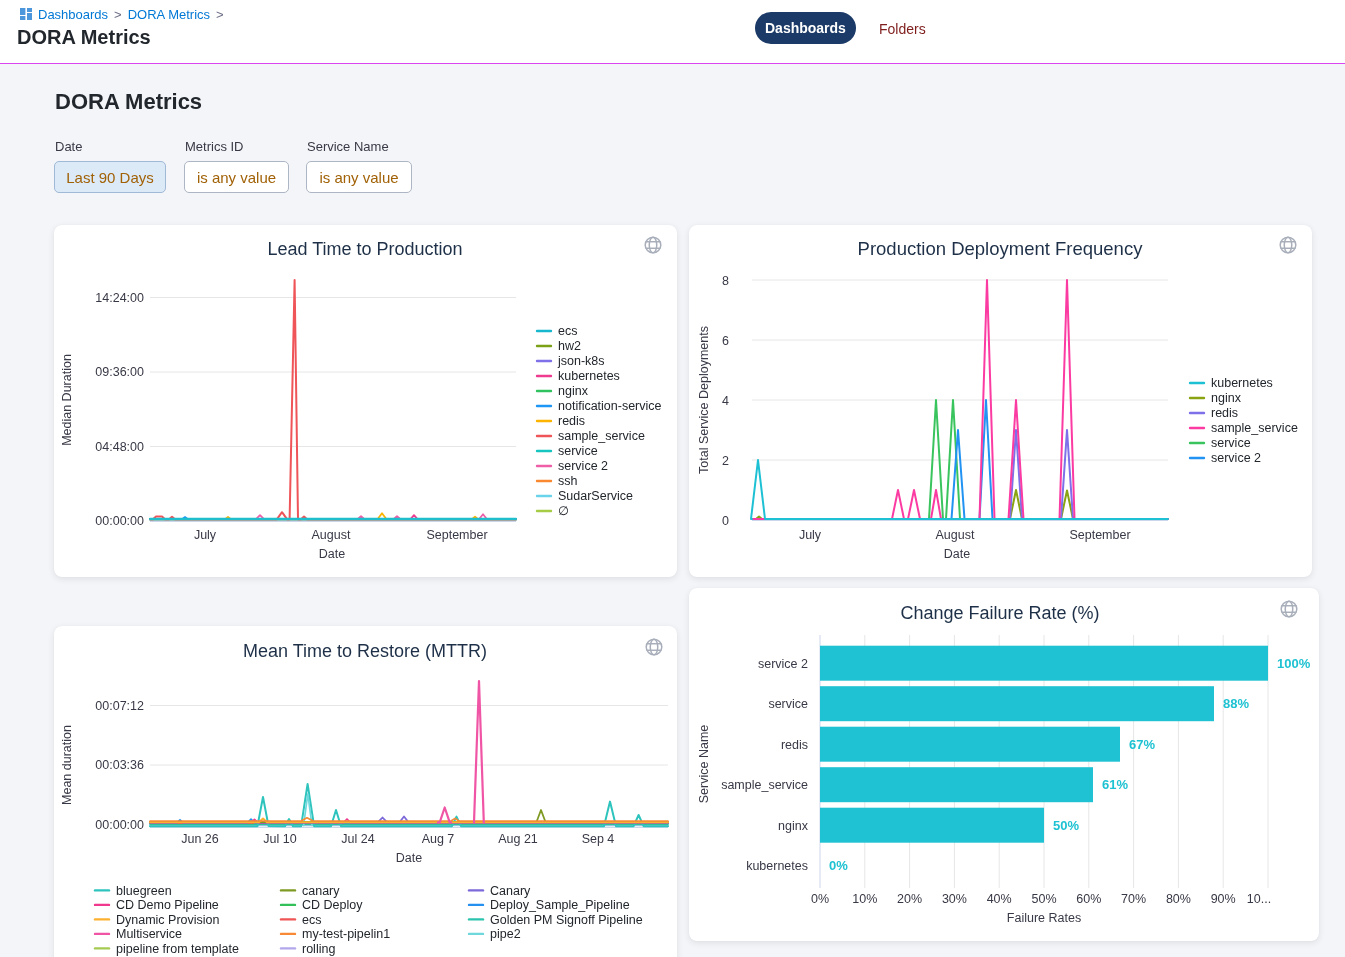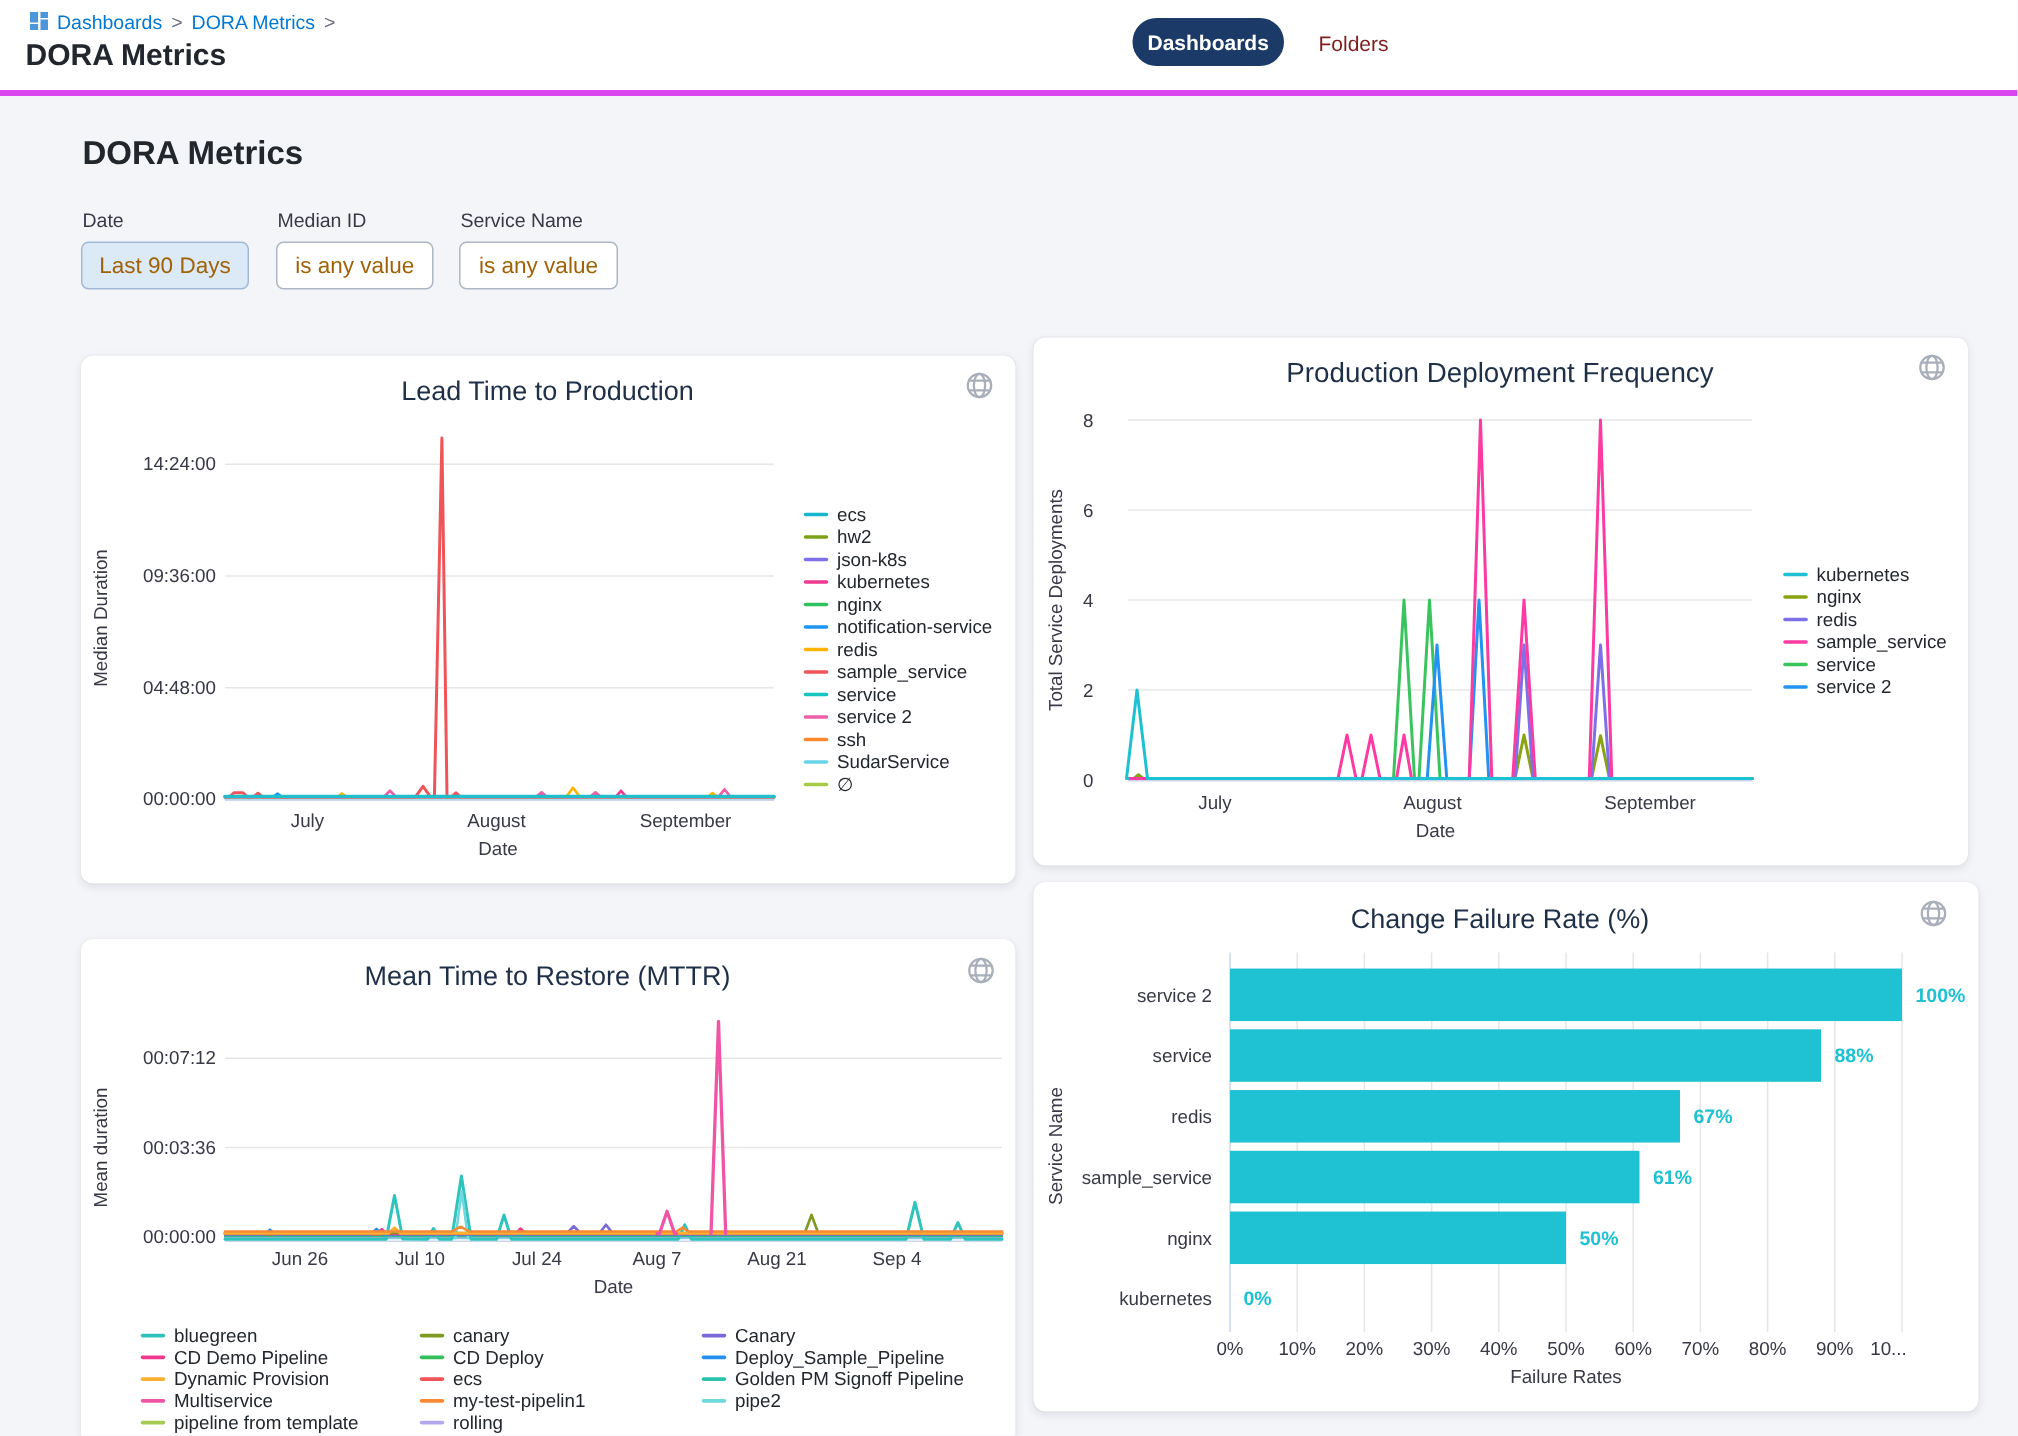--- a/index.html
+++ b/index.html
@@ -1,16 +1,16 @@
 <!DOCTYPE html>
 <html><head><meta charset="utf-8">
 <style>
 *{margin:0;padding:0;box-sizing:border-box;}
 body{width:1345px;height:957px;font-family:"Liberation Sans",sans-serif;background:#f4f5f8;position:relative;overflow:hidden;}
-.hdr{position:absolute;left:0;top:0;width:1345px;height:64px;background:#fff;border-bottom:4px solid #d946ef;box-sizing:border-box;}
+.hdr{position:absolute;left:0;top:0;width:1345px;height:64px;background:#fff;border-bottom:1px solid #d946ef;box-sizing:border-box;}
 .crumb{position:absolute;left:38px;top:7px;font-size:13px;color:#0278d5;}
 .crumb a{color:#0278d5;text-decoration:none;}
 .crumb .sep{color:#6b6d85;margin:0 6px;}
 .hti{position:absolute;left:17px;top:26px;font-size:20px;font-weight:bold;color:#22272d;}
 .gicon{position:absolute;left:20px;top:8px;width:12px;height:12px;}
 .tabs{position:absolute;left:755px;top:12px;}
 .pill{display:inline-block;background:#1b3a67;color:#fff;font-size:14px;font-weight:bold;border-radius:16px;padding:8px 10px;}
 .folders{position:absolute;left:879px;top:21px;font-size:14px;color:#7f1d1d;}
 .h1{position:absolute;left:55px;top:89px;font-size:22px;font-weight:bold;color:#22272d;}
 .flabel{position:absolute;top:139px;font-size:13px;color:#383946;}
@@ -28,27 +28,27 @@
         <rect x="7" y="5" width="5" height="7"></rect>
       </g>
     </svg>
 <div class="crumb"><a href="#">Dashboards</a><span class="sep">&gt;</span><a href="#">DORA Metrics</a><span class="sep">&gt;</span></div>
 <div class="hti">DORA Metrics</div>
 <div class="tabs"><span class="pill">Dashboards</span></div>
 <div class="folders">Folders</div>
 </div>
 <div class="h1">DORA Metrics</div>
 <div class="flabel" style="left:55px;">Date</div>
-<div class="flabel" style="left:185px;">Median ID</div>
+<div class="flabel" style="left:185px;">Metrics ID</div>
 <div class="flabel" style="left:307px;">Service Name</div>
 <div class="fbtn" style="left:54px;width:112px;background:#dce9f7;border-color:#9fb9d6;">Last 90 Days</div>
 <div class="fbtn" style="left:184px;width:105px;">is any value</div>
 <div class="fbtn" style="left:306px;width:106px;">is any value</div>
 
-<div class="card" style="left:54px;top:237px;width:623px;height:352px;">
+<div class="card" style="left:54px;top:225px;width:623px;height:352px;">
 <svg width="623" height="352" viewBox="0 0 623 352">
       <text x="311" y="29.5" font-size="18" fill="#1e3048" text-anchor="middle">Lead Time to Production</text>
 <g stroke="#a8aeba" stroke-width="1.5" fill="none">
         <circle cx="599" cy="20" r="7.8"></circle>
         <ellipse cx="599" cy="20" rx="3.7439999999999998" ry="7.8"></ellipse>
         <line x1="591.6" y1="16.724" x2="606.4" y2="16.724"></line>
         <line x1="591.6" y1="23.276" x2="606.4" y2="23.276"></line>
       </g>
 <line x1="96" y1="72.5" x2="462" y2="72.5" stroke="#e6e6e6" stroke-width="1"></line>
 <line x1="96" y1="147" x2="462" y2="147" stroke="#e6e6e6" stroke-width="1"></line>

